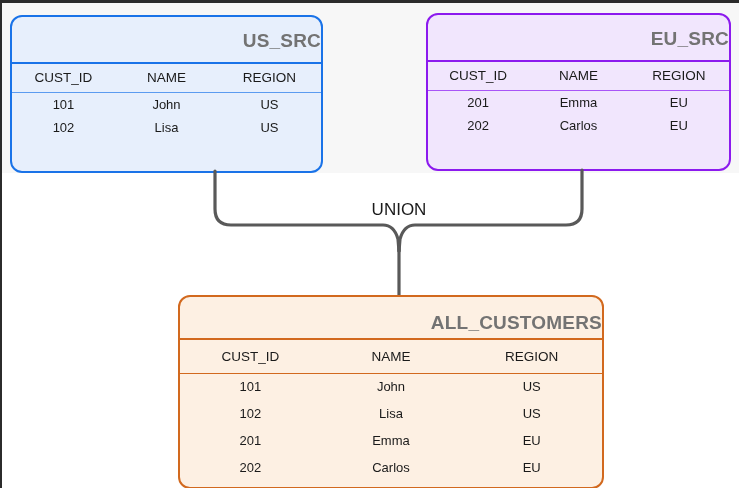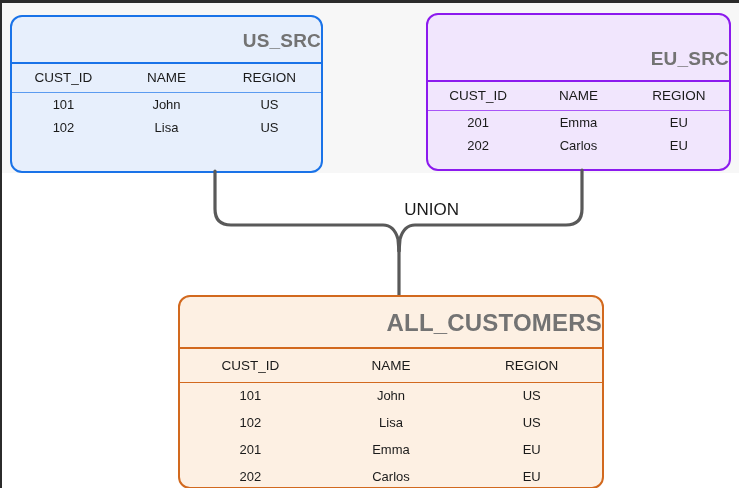--- a/index.html
+++ b/index.html
@@ -87,21 +87,20 @@
     width: 305px;
     height: 158px;
     border: 2.5px solid #8c1aee;
     background: #f1e6fd;
   }
   #box-eu .entity-title {
     height: 47px;
     line-height: 47px;
     font-size: 19px;
     border-bottom: 2px solid #8c1aee;
-    margin-top: 20px;
   }
   #box-eu .hdr-row th {
     height: 28px;
     font-size: 13.5px;
     border-bottom: 1.5px solid #a855f7;
   }
   #box-eu .data-row td {
     height: 23px;
     font-size: 13px;
   }
@@ -109,23 +108,23 @@
   
   #box-all {
     left: 176px;
     top: 292px;
     width: 426px;
     height: 194px;
     border: 2.5px solid #d2691e;
     background: #fdf0e3;
   }
   #box-all .entity-title {
-    height: 52px;
+    height: 43px;
     line-height: 52px;
-    font-size: 24px;
+    font-size: 19px;
     border-bottom: 2px solid #d2691e;
   }
   #box-all .hdr-row th {
     height: 33px;
     font-size: 13.5px;
     border-bottom: 1.5px solid #d2691e;
   }
   #box-all .data-row td {
     height: 27px;
     font-size: 13px;
@@ -138,21 +137,21 @@
     top: 0;
     width: 739px;
     height: 488px;
     pointer-events: none;
   }
   #union-label {
     position: absolute;
     left: 337px;
     top: 197px;
     width: 120px;
-    text-align: right;
+    text-align: center;
     font-size: 17px;
     color: #1a1a1a;
   }
 </style>
 </head>
 <body>
 
 <div id="canvas">
 
   <div id="bg-band"></div>

